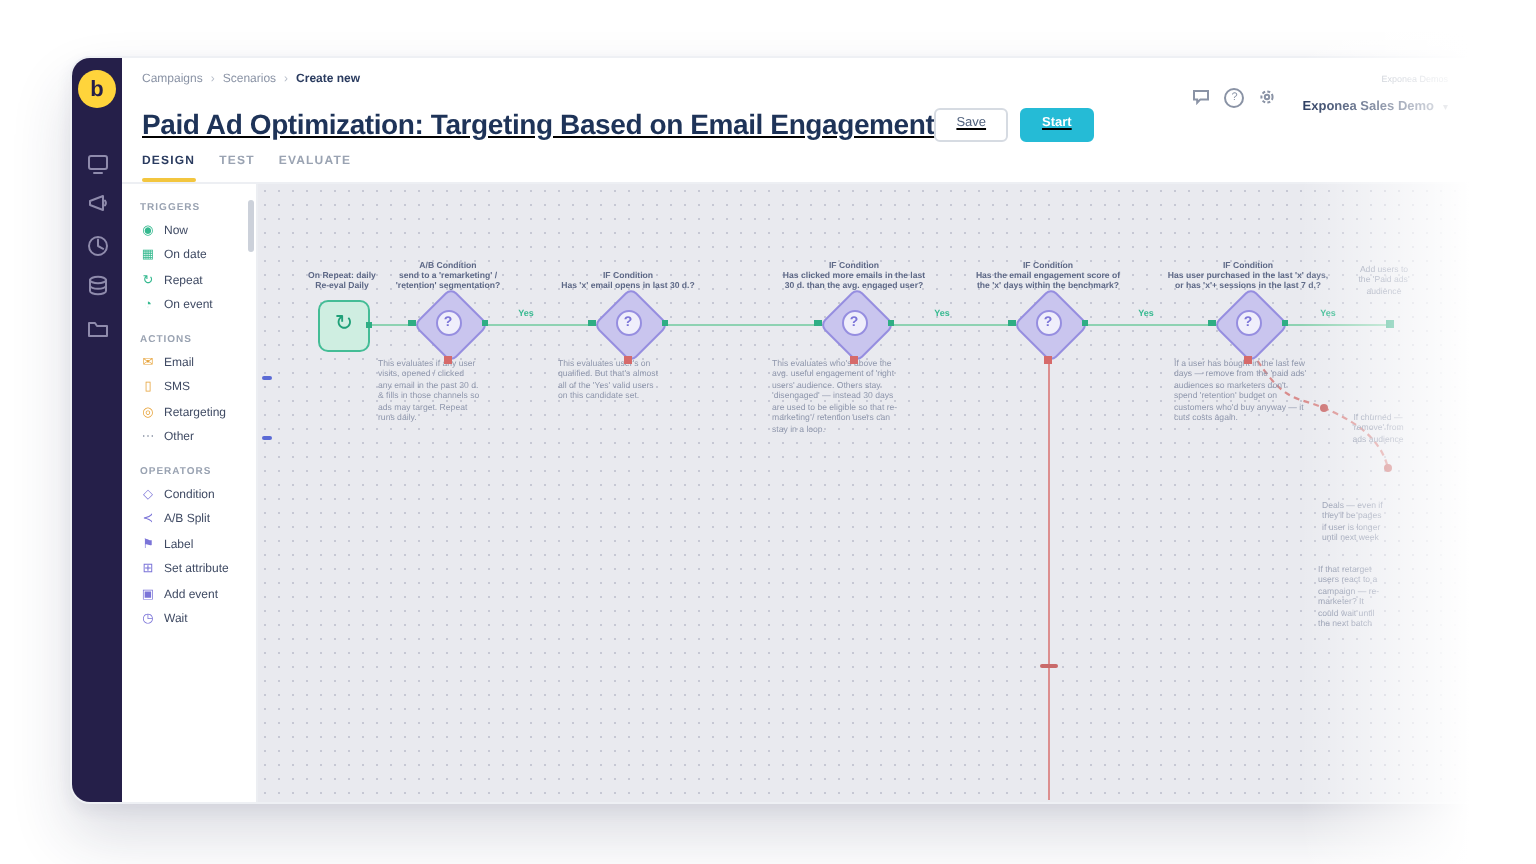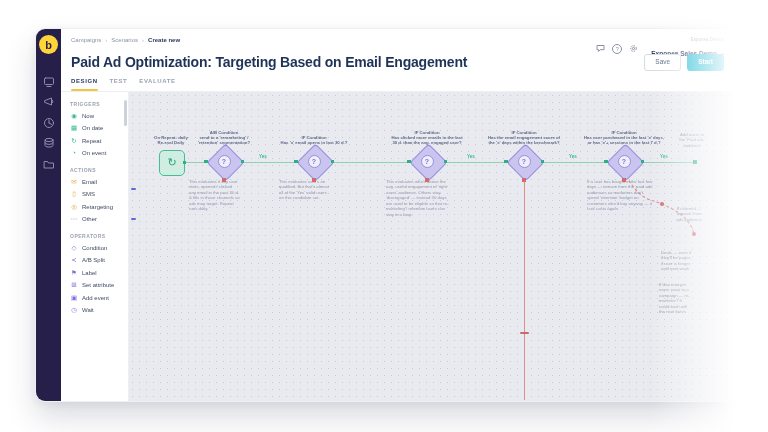--- a/index.html
+++ b/index.html
@@ -27,21 +27,21 @@
   .bc-current{color:#2a3b5f;font-weight:bold;}
   .top-right{display:flex;align-items:center;gap:7px;}
   .tb-icon{width:9px;height:9px;display:flex;align-items:center;justify-content:center;color:#8a93a5;}
   .tb-icon svg{width:9px;height:9px;stroke:#8a93a5;fill:none;stroke-width:1;}
   .help-circle{width:8px;height:8px;border:1px solid #8a93a5;border-radius:50%;font-size:5.5px;
                display:flex;align-items:center;justify-content:center;color:#8a93a5;}
   .account{text-align:right;line-height:1.15;margin-left:6px;}
   .acct-org{font-size:4.5px;color:#a7aebb;}
   .acct-name{font-size:6.5px;font-weight:bold;color:#2a3b5f;}
   .acct-caret{font-size:5px;color:#6c7688;}
-  .hdr-row2{display:flex;justify-content:space-between;align-items:center;margin-top:2px;}
+  .hdr-row2{display:flex;align-items:center;margin-top:2px;text-decoration:underline;}
   .page-title{font-size:14px;font-weight:bold;color:#1e3358;letter-spacing:-0.2px;}
   .btns{display:flex;gap:6px;}
   .btn{font-size:6.5px;padding:4px 10px;border-radius:3px;cursor:pointer;line-height:1;}
   .btn-save{background:#fff;border:1px solid #d6dbe2;color:#51627e;}
   .btn-start{background:#25bbd6;border:1px solid #25bbd6;color:#fff;font-weight:bold;}
 
   .tabbar{display:flex;gap:12px;padding:7px 10px 0 10px;border-bottom:1px solid #edeff3;height:13px;}
   .tab{font-size:6px;letter-spacing:.6px;color:#9aa3b2;font-weight:bold;padding-bottom:5px;position:relative;cursor:pointer;}
   .tab-active{color:#2a3b5f;}
   .tab-active::after{content:"";position:absolute;left:0;right:0;bottom:0;height:2px;background:#f3c63f;border-radius:1px;}

